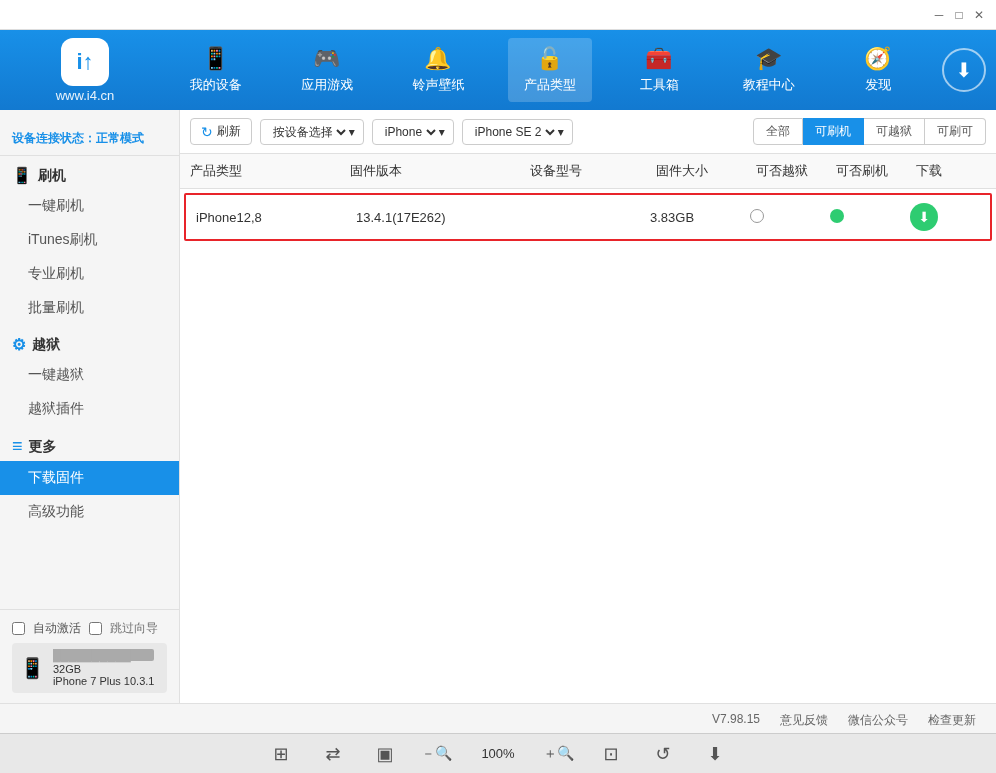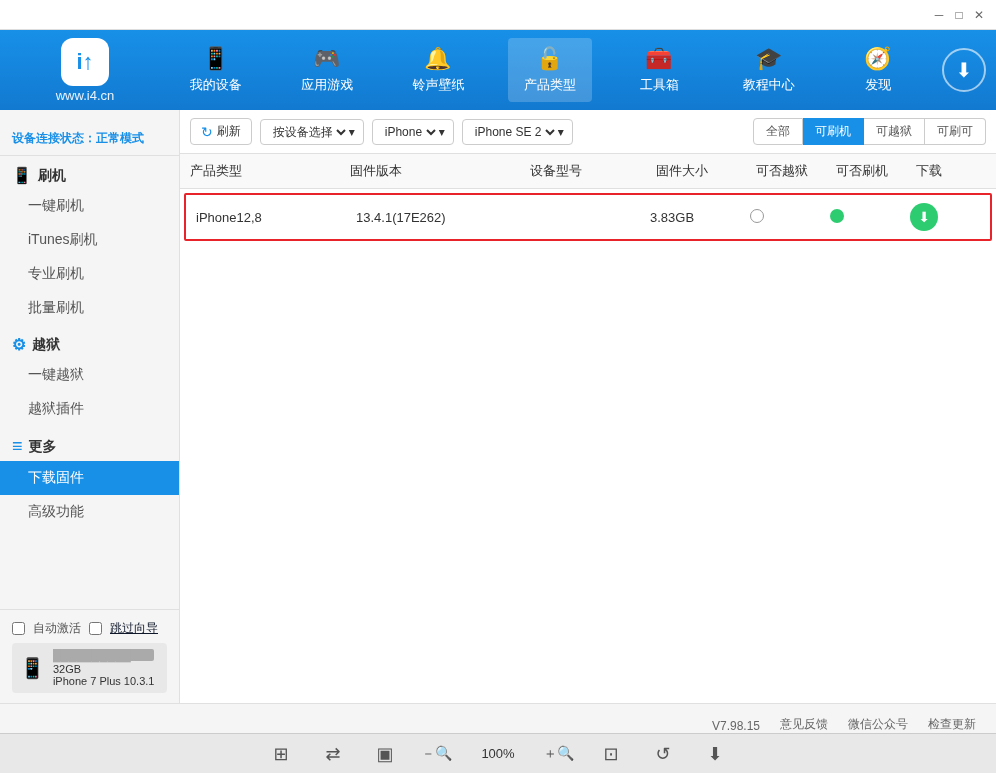--- a/index.html
+++ b/index.html
@@ -213,22 +213,22 @@
       border: none; cursor: pointer;
       display: flex; align-items: center; justify-content: center;
       color: #fff; font-size: 14px;
     }
 
     
     .bottom-bar {
       height: 30px;
       background: #f5f5f5;
       border-top: 1px solid #e0e0e0;
-      display: flex; align-items: flex-end; justify-content: flex-end;
-      padding: 0 20px; gap: 20px;
+      display: flex; align-items: flex-start; justify-content: flex-end;
+      padding: 8px 20px; gap: 20px;
       font-size: 12px; color: #666;
     }
     .bottom-bar a { color: #666; text-decoration: none; cursor: pointer; }
 
     
     .taskbar {
       height: 40px;
       background: #e8e8e8;
       border-top: 1px solid #ccc;
       display: flex; align-items: center; justify-content: center;
@@ -336,21 +336,21 @@
       <span>高级功能</span>
     </div>
 
     <div style="flex:1"></div>
 
     <div class="sidebar-bottom">
       <div class="checkbox-row">
         <input type="checkbox" id="auto-activate" style="">
         <label for="auto-activate">自动激活</label>
         <input type="checkbox" id="skip-wizard" style="">
-        <label for="skip-wizard" style="color:#0f172a;text-decoration:underline;">跳过向导</label>
+        <label for="skip-wizard" style="color:#737373;">跳过向导</label>
       </div>
       <div class="device-info">
         <div class="device-icon">📱</div>
         <div class="device-details">
           <div class="device-name-blurred">██████████</div>
           <div>32GB</div>
           <div>iPhone 7 Plus 10.3.1</div>
         </div>
       </div>
     </div>

